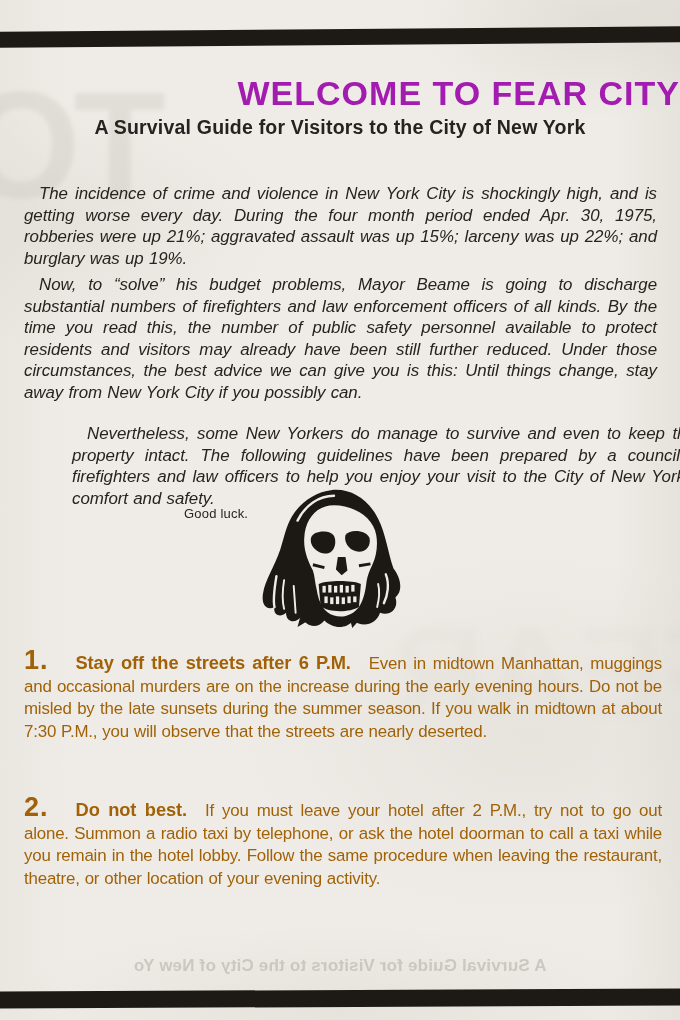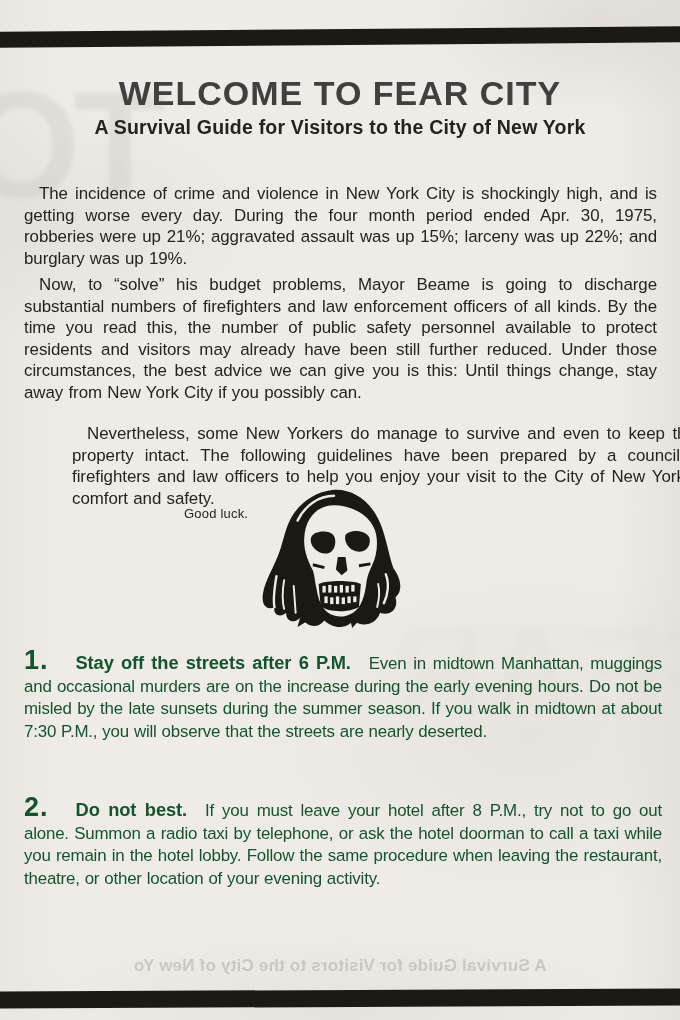--- a/index.html
+++ b/index.html
@@ -29,46 +29,46 @@
   .ghost-mid{top:598px;left:392px;font-size:128px;opacity:.10;filter:blur(3px);}
   .ghost-bottom{
     top:956px;left:40px;width:600px;text-align:center;
     font-size:17px;opacity:.62;filter:blur(.6px);color:#b7b3ad;letter-spacing:.2px;
   }
   .bar{position:absolute;left:-6px;width:692px;background:#1d1a16;z-index:3;}
   .bar-top{top:29px;height:16px;transform:rotate(-.45deg);}
   .bar-bottom{top:990px;height:17px;transform:rotate(-.25deg);}
   .title{
     position:absolute;top:74px;left:0;width:680px;margin:0;z-index:2;
-    text-align:center;font-size:34px;font-weight:700;letter-spacing:1px;
-    color:#404040;
+    text-align:right;font-size:34px;font-weight:700;letter-spacing:1px;
+    color:#a21caf;
   }
   .subtitle{
     position:absolute;top:116px;left:0;width:680px;margin:0;z-index:2;
     text-align:center;font-size:19.5px;font-weight:700;letter-spacing:.2px;
     color:#252220;
   }
   .bodytext{
     position:absolute;left:24px;width:633px;margin:0;z-index:2;
     font-size:16.9px;line-height:21.6px;letter-spacing:-.05px;word-spacing:.6px;
-    color:#27231e;text-align:justify;text-indent:15px;
+    color:#27231e;text-align:justify;text-indent:15px;font-style:italic;
   }
   .p1{top:183px;}
   .p2{top:274px;}
   .p3{top:423px;margin-left:48px;}
   .goodluck{
     position:absolute;left:184px;top:506px;z-index:2;
     font-size:13px;color:#27231e;letter-spacing:.2px;
   }
   .skull{position:absolute;left:256px;top:488px;width:156px;height:142px;z-index:2;}
   .skull svg{width:100%;height:100%;display:block;}
   .item{
     position:absolute;left:24px;width:638px;margin:0;z-index:2;
     font-size:16.9px;line-height:22.5px;letter-spacing:-.2px;word-spacing:.5px;
-    color:#14532d;text-align:justify;
+    color:#a16207;text-align:justify;
   }
   .item1{top:649px;}
   .item2{top:796px;}
   .item .num{font-size:27px;font-weight:700;margin-right:27px;letter-spacing:1px;}
   .item .head{font-size:18.3px;font-weight:700;margin-right:18px;letter-spacing:-.1px;}
 </style>
 </head>
 <body>
 
 <div class="page">
@@ -141,20 +141,20 @@
         <path stroke-width="2" d="M126,100 c2,8 1,16 -1,24"></path>
       </g>
     </svg>
   </div>
 
   <p class="item item1">
     <span class="num">1.</span><span class="head">Stay off the streets after 6 P.M.</span><span class="itembody">Even in midtown Manhattan, muggings and occasional murders are on the increase during the early evening hours. Do not be misled by the late sunsets during the summer season. If you walk in midtown at about 7:30 P.M., you will observe that the streets are nearly deserted.</span>
   </p>
 
   <p class="item item2">
-    <span class="num">2.</span><span class="head">Do not best.</span><span class="itembody">If you must leave your hotel after 8 P.M., try not to go out alone. Summon a radio taxi by telephone, or ask the hotel doorman to call a taxi while you remain in the hotel lobby. Follow the same procedure when leaving the restaurant, theatre, or other location of your evening activity.</span>
+    <span class="num">2.</span><span class="head">Do not best.</span><span class="itembody">If you must leave your hotel after 2 P.M., try not to go out alone. Summon a radio taxi by telephone, or ask the hotel doorman to call a taxi while you remain in the hotel lobby. Follow the same procedure when leaving the restaurant, theatre, or other location of your evening activity.</span>
   </p>
 
   <div class="ghost ghost-bottom">A Survival Guide for Visitors to the City of New Yo</div>
 
   <div class="bar bar-bottom"></div>
 
 </div>
 
 </body></html>

